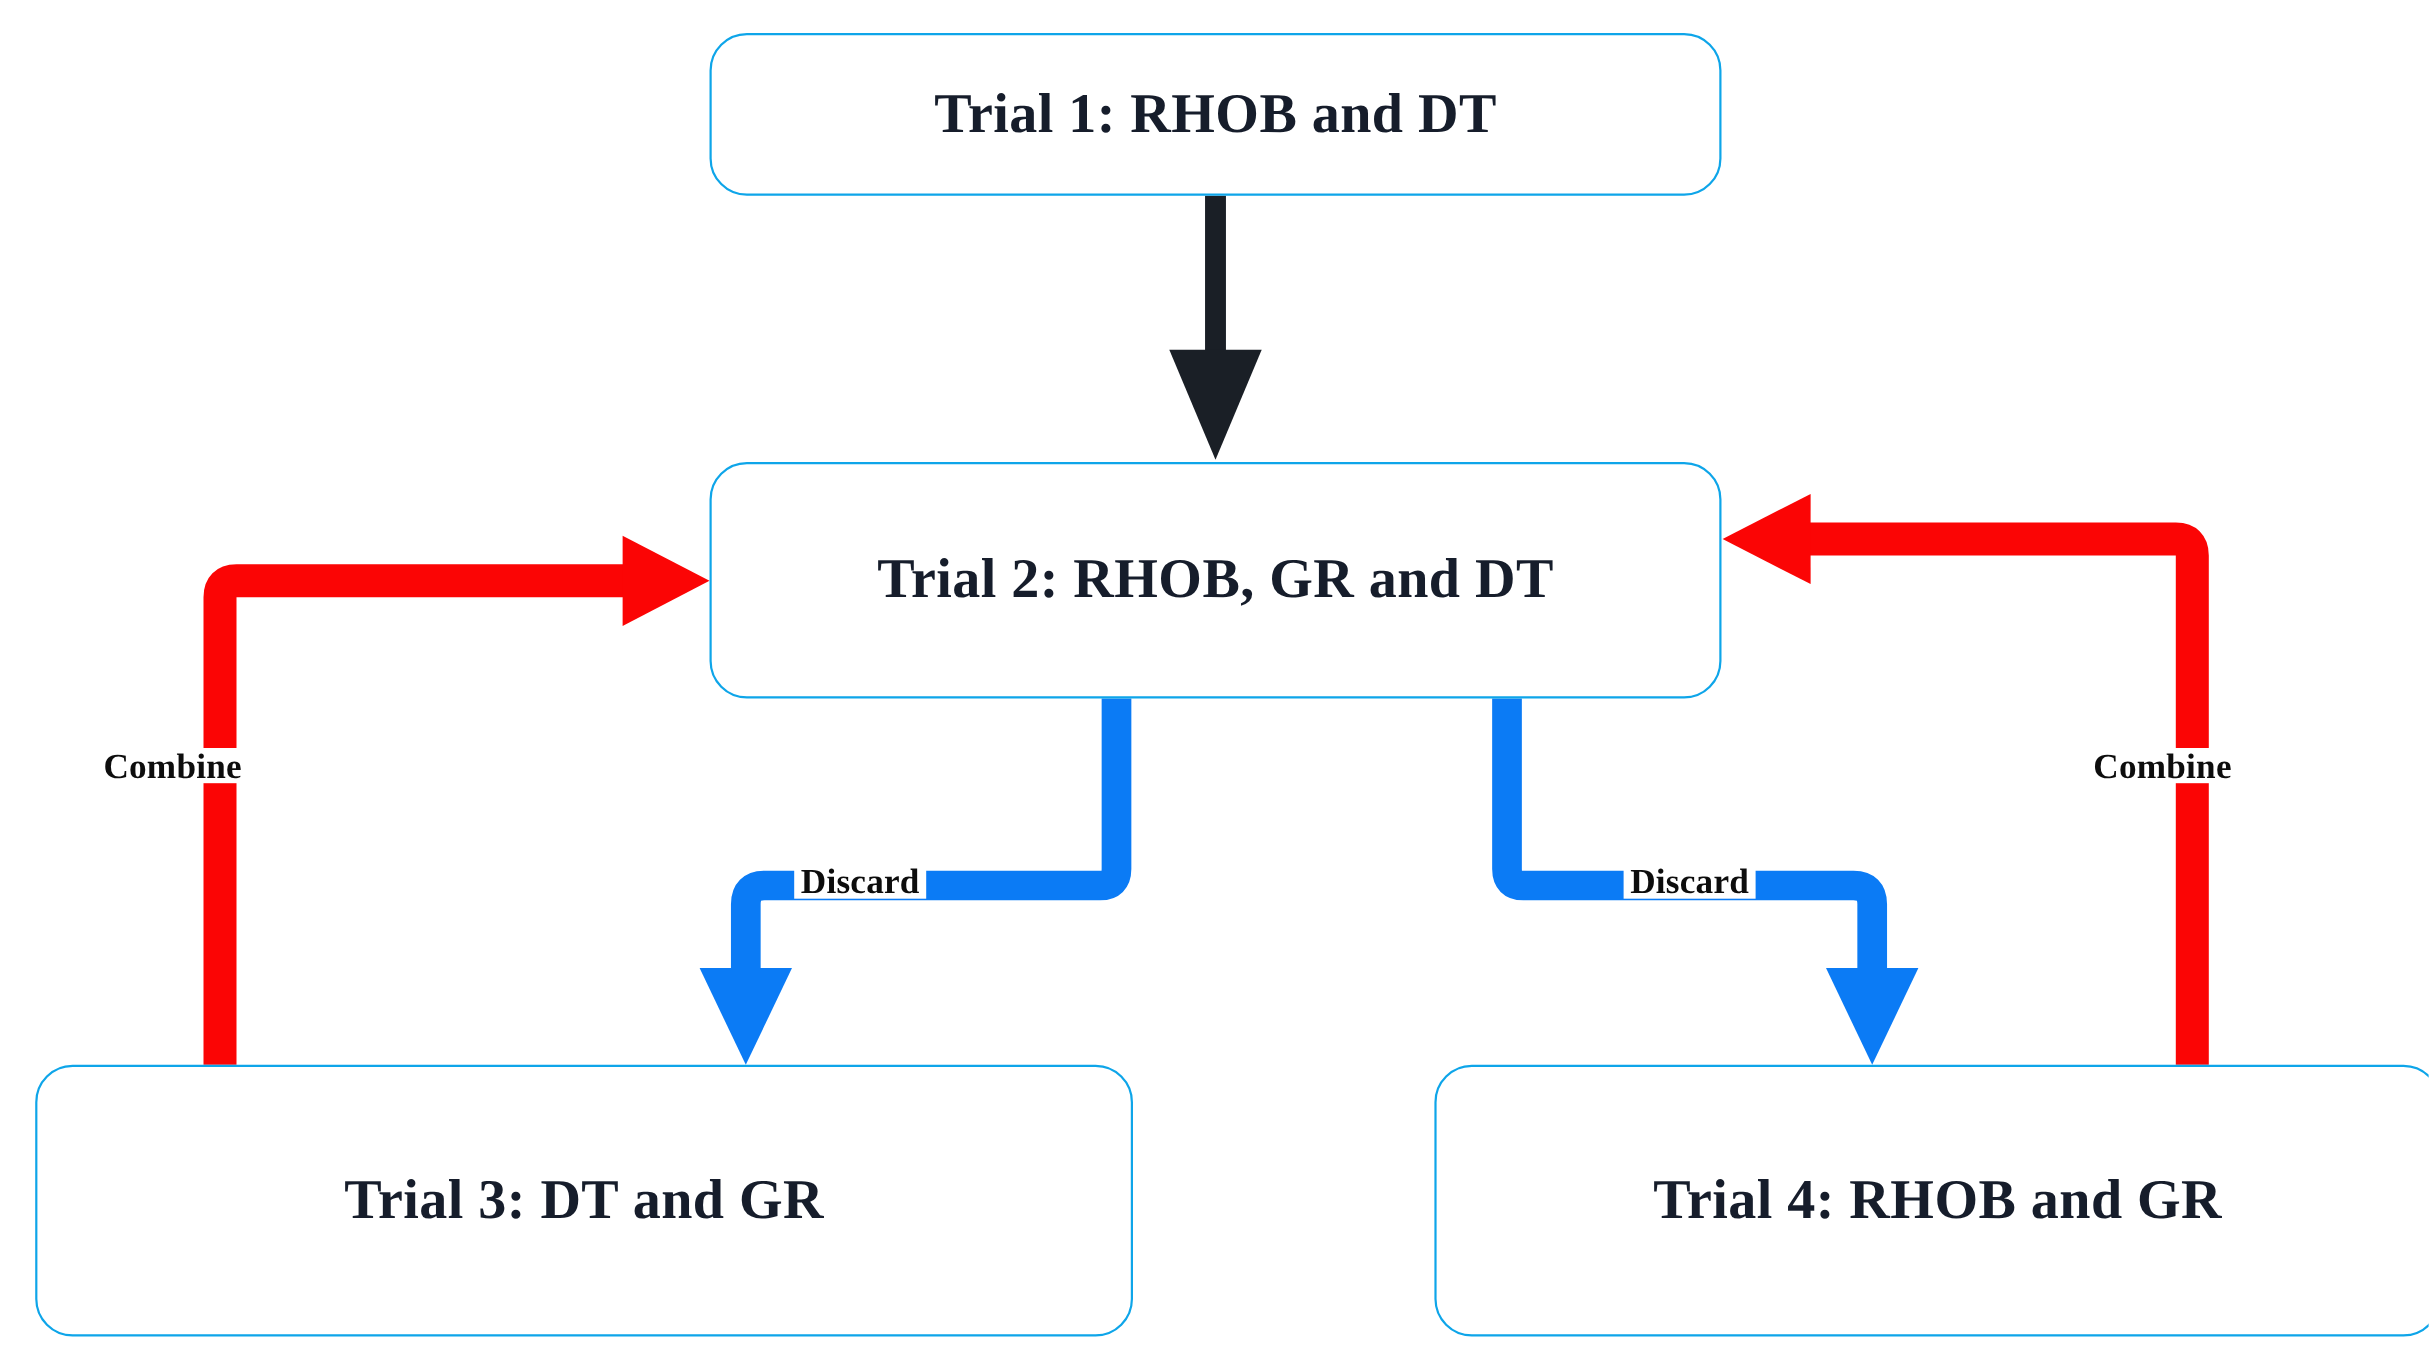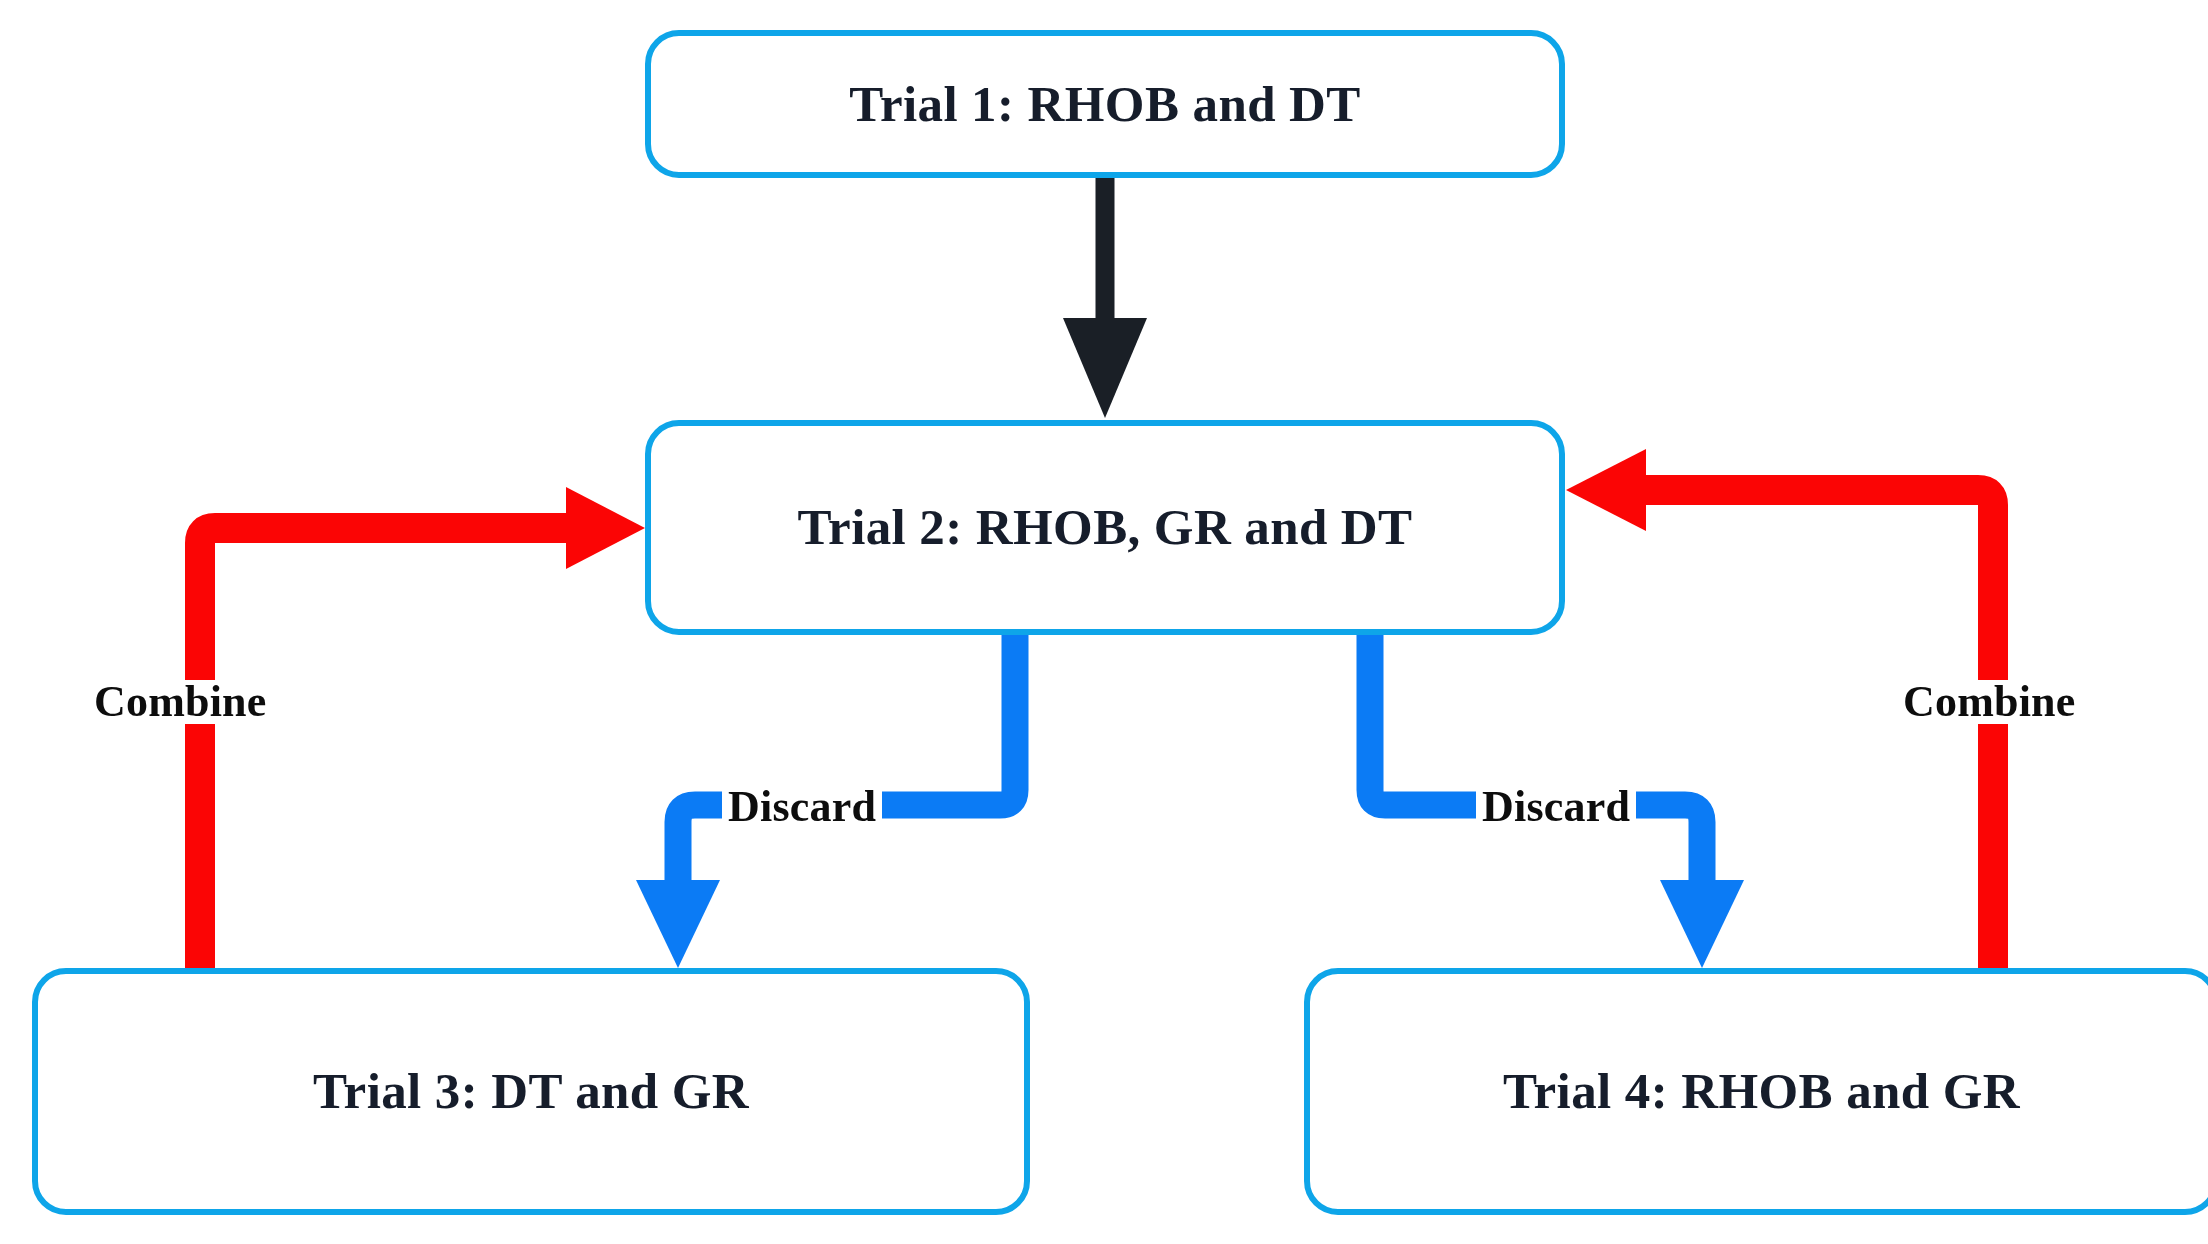--- a/index.html
+++ b/index.html
@@ -19,40 +19,40 @@
     position: absolute;
     left: 0;
     top: 0;
     width: 2208px;
     height: 1244px;
   }
   .node-box {
     position: absolute;
     box-sizing: border-box;
     background: #ffffff;
-    border: 6px solid #0ea5e9;
+    border: 2px solid #0ea5e9;
     border-radius: 34px;
     display: flex;
     align-items: center;
     justify-content: center;
   }
   .node-label {
     font-family: "Liberation Serif", "DejaVu Serif", serif;
     font-weight: bold;
     font-size: 51px;
     letter-spacing: 0.4px;
     color: #161d2b;
     white-space: nowrap;
     line-height: 1;
   }
   .edge-label {
     position: absolute;
     font-family: "Liberation Serif", "DejaVu Serif", serif;
     font-weight: bold;
-    font-size: 44px;
+    font-size: 32px;
     color: #0d0d0d;
     background: #ffffff;
     padding: 0 6px;
     white-space: nowrap;
     line-height: 1;
     letter-spacing: 0.2px;
   }
 </style>
 </head>
 <body>

